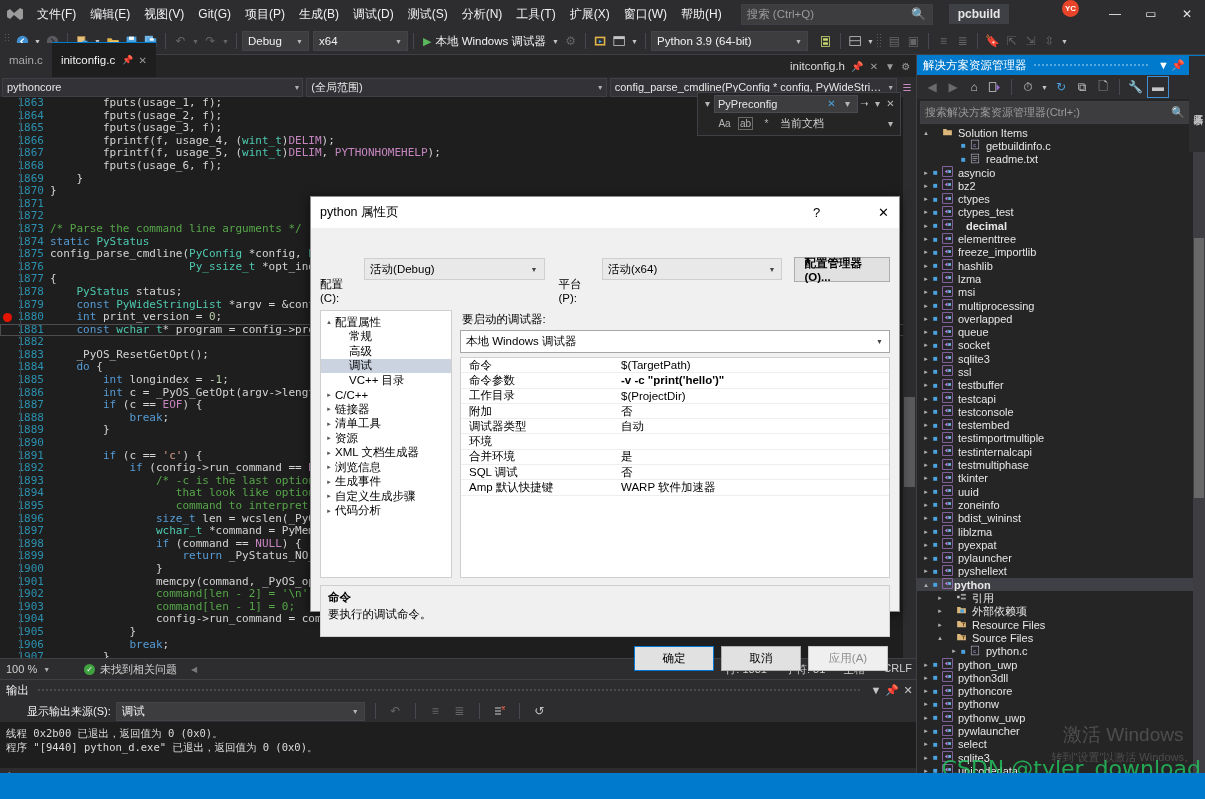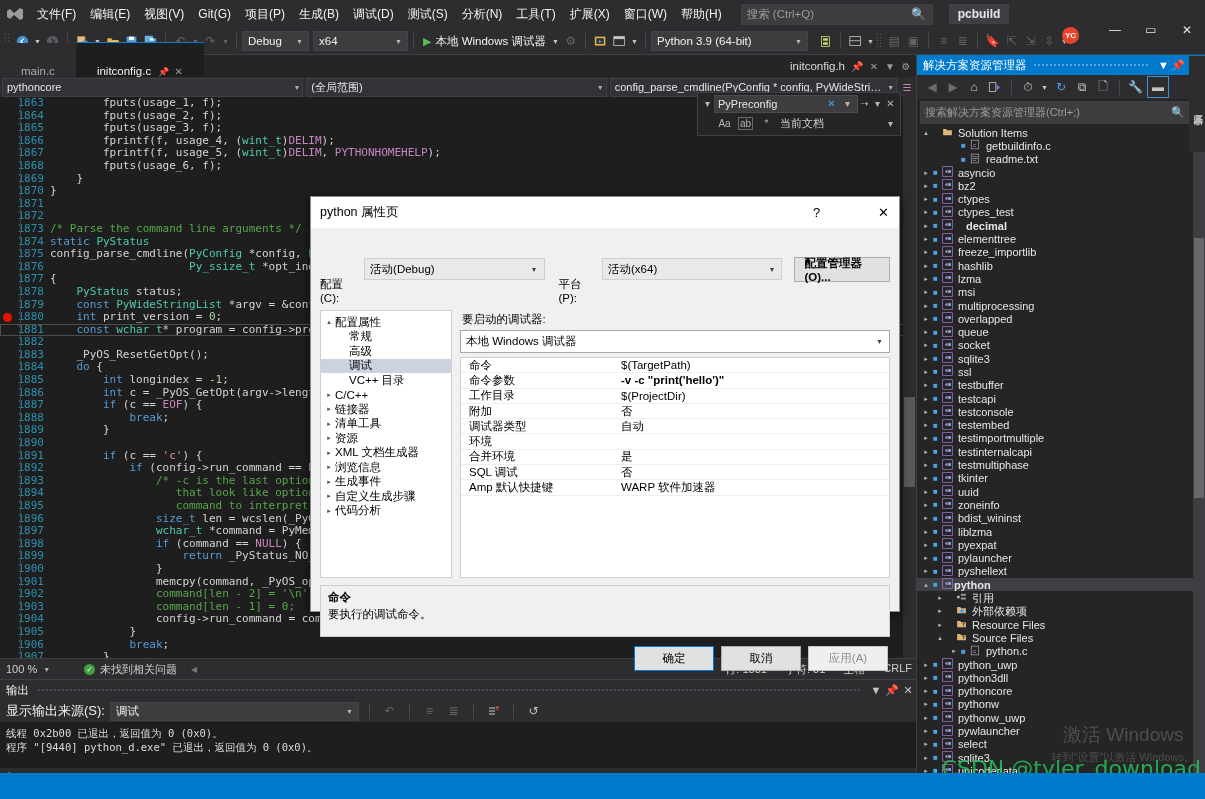--- a/index.html
+++ b/index.html
@@ -8,21 +8,21 @@
   #app{position:relative;width:1205px;height:799px;background:#2d2d30;}
 
   
   .menubar{height:28px;background:#2d2d30;display:flex;align-items:center;position:relative;}
   .vslogo{width:30px;height:28px;display:flex;align-items:center;justify-content:center;color:#c5c5c5;font-size:15px;}
   .menu-item{padding:3px 7px;font-size:12px;color:#f1f1f1;white-space:nowrap;cursor:default;}
   .qsearch{margin-left:12px;width:180px;height:19px;background:#3d3d40;border:1px solid #3f3f46;
            display:flex;align-items:center;padding:0 5px;color:#9b9b9b;font-size:11.5px;position:relative;}
   .qsearch .mag{position:absolute;right:5px;color:#c5c5c5;font-size:12px;}
   .solname{margin-left:16px;font-size:12px;font-weight:bold;color:#e6e6e6;background:#3f3f46;padding:3px 9px;}
-  .titleright{position:absolute;right:0;top:16px;height:28px;display:flex;align-items:flex-end;}
+  .titleright{position:absolute;right:0;top:0;height:28px;display:flex;align-items:flex-start;}
   .avatar{width:17px;height:17px;border-radius:50%;background:#e8442a;color:#fff;font-size:8px;
           display:flex;align-items:center;justify-content:center;margin-right:18px;font-weight:bold;}
   .wbtn{width:36px;height:28px;display:flex;align-items:center;justify-content:center;color:#e6e6e6;font-size:12px;}
 
   
   .toolbar{height:26px;background:#2d2d30;display:flex;align-items:center;padding-left:4px;border-bottom:1px solid #3f3f46;}
   .tbsep{width:1px;height:16px;background:#484850;margin:0 5px;}
   .tbicon{width:19px;height:20px;display:flex;align-items:center;justify-content:center;font-size:12px;color:#c5c5c5;}
   .tbicon.dis{color:#656565;}
   .tbarrow{width:11px;height:20px;display:flex;align-items:center;justify-content:center;font-size:7px;color:#c5c5c5;}
@@ -35,21 +35,21 @@
   .runbtn .tri{color:#5cb85c;font-size:11px;margin-right:4px;}
   .grip{width:7px;height:16px;margin-right:2px;
         background-image:radial-gradient(circle,#5a5a60 1px,transparent 1px);background-size:3px 3px;}
 
   
   .body{display:flex;height:745px;}
   .leftcol{width:916px;display:flex;flex-direction:column;}
 
   
   .tabstrip{height:22px;background:#252526;display:flex;align-items:flex-end;position:relative;}
-  .tab{height:34px;display:flex;align-items:flex-end;padding:0 21px;font-size:11.5px;color:#a9a9a9;background:#2d2d30;}
+  .tab{height:34px;display:flex;align-items:center;padding:0 9px;font-size:11.5px;color:#a9a9a9;background:#2d2d30;}
   .tab.active{background:#1e1e1e;color:#f1f1f1;border-top:1px solid #007acc;}
   .tab .pin{margin-left:7px;font-size:9px;color:#8a8a8a;}
   .tab .x{margin-left:5px;font-size:10px;color:#9a9a9a;}
   .tabright{position:absolute;right:0;top:0;height:22px;display:flex;align-items:center;gap:2px;padding-right:3px;}
   .tabright .fn{font-size:11.5px;color:#dcdcdc;margin-right:4px;}
   .tabright .ic{font-size:10px;color:#9a9a9a;width:14px;text-align:center;}
 
   
   .navrow{height:20px;background:#2d2d30;display:flex;align-items:center;gap:3px;padding:0 2px;}
   .navcombo{height:17px;background:#333337;border:1px solid #3f3f46;display:flex;align-items:center;
@@ -91,21 +91,21 @@
          display:flex;align-items:center;justify-content:center;margin:0 5px 0 4px;}
   .stright{position:absolute;right:4px;display:flex;gap:18px;color:#d0d0d0;font-size:11px;}
 
   
   .outpanel{height:120px;background:#1e1e1e;border-top:1px solid #3f3f46;display:flex;flex-direction:column;}
   .outhdr{height:20px;background:#2d2d30;display:flex;align-items:center;padding-left:6px;font-size:11.5px;color:#f1f1f1;position:relative;}
   .outhdr .dots{flex:1;height:4px;margin:0 8px;
         background-image:radial-gradient(circle,#4a4a50 1px,transparent 1px);background-size:4px 4px;}
   .outhdr .hic{width:16px;text-align:center;font-size:11px;color:#c5c5c5;}
   .outtools{height:22px;background:#2d2d30;display:flex;align-items:center;padding-left:6px;gap:5px;}
-  .outtools .lbl{font-size:13px;color:#f1f1f1;}
+  .outtools .lbl{font-size:11px;color:#f1f1f1;margin-left:21px;}
   .outbody{flex:1;background:#1e1e1e;padding:4px 6px;font-family:"DejaVu Sans Mono","Liberation Mono",monospace;
            font-size:10.5px;color:#dcdcdc;line-height:14px;}
   .outscroll{height:12px;background:#2d2d30;display:flex;align-items:center;padding-left:4px;color:#888;font-size:8px;}
   .outtabs{height:20px;background:#2d2d30;display:flex;align-items:center;gap:10px;padding-left:8px;font-size:11px;color:#d7d7d7;}
   .outtabs .sel{background:#094771;color:#fff;padding:1px 5px;}
 
   
   .rightcol{width:289px;display:flex;flex-direction:column;background:#252526;border-left:1px solid #3f3f46;}
   .sehdr{height:20px;background:#007acc;display:flex;align-items:center;padding:0 4px 0 6px;color:#fff;font-size:11.5px;}
   .sehdr .dots{flex:1;height:5px;margin:0 6px;

